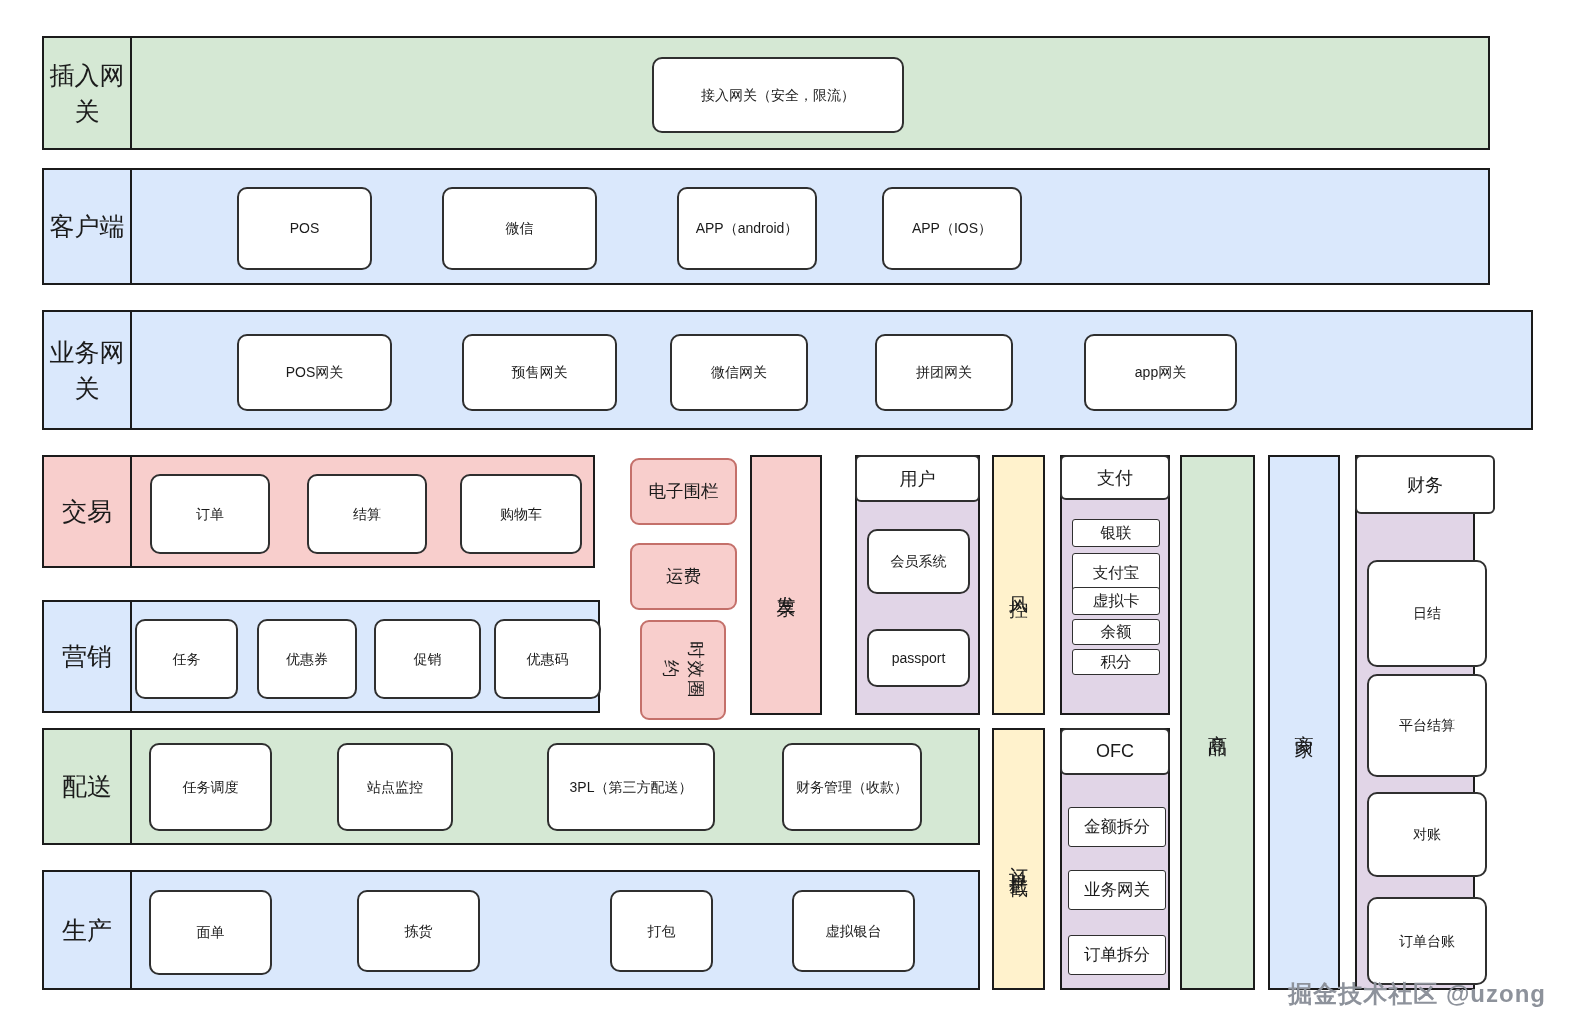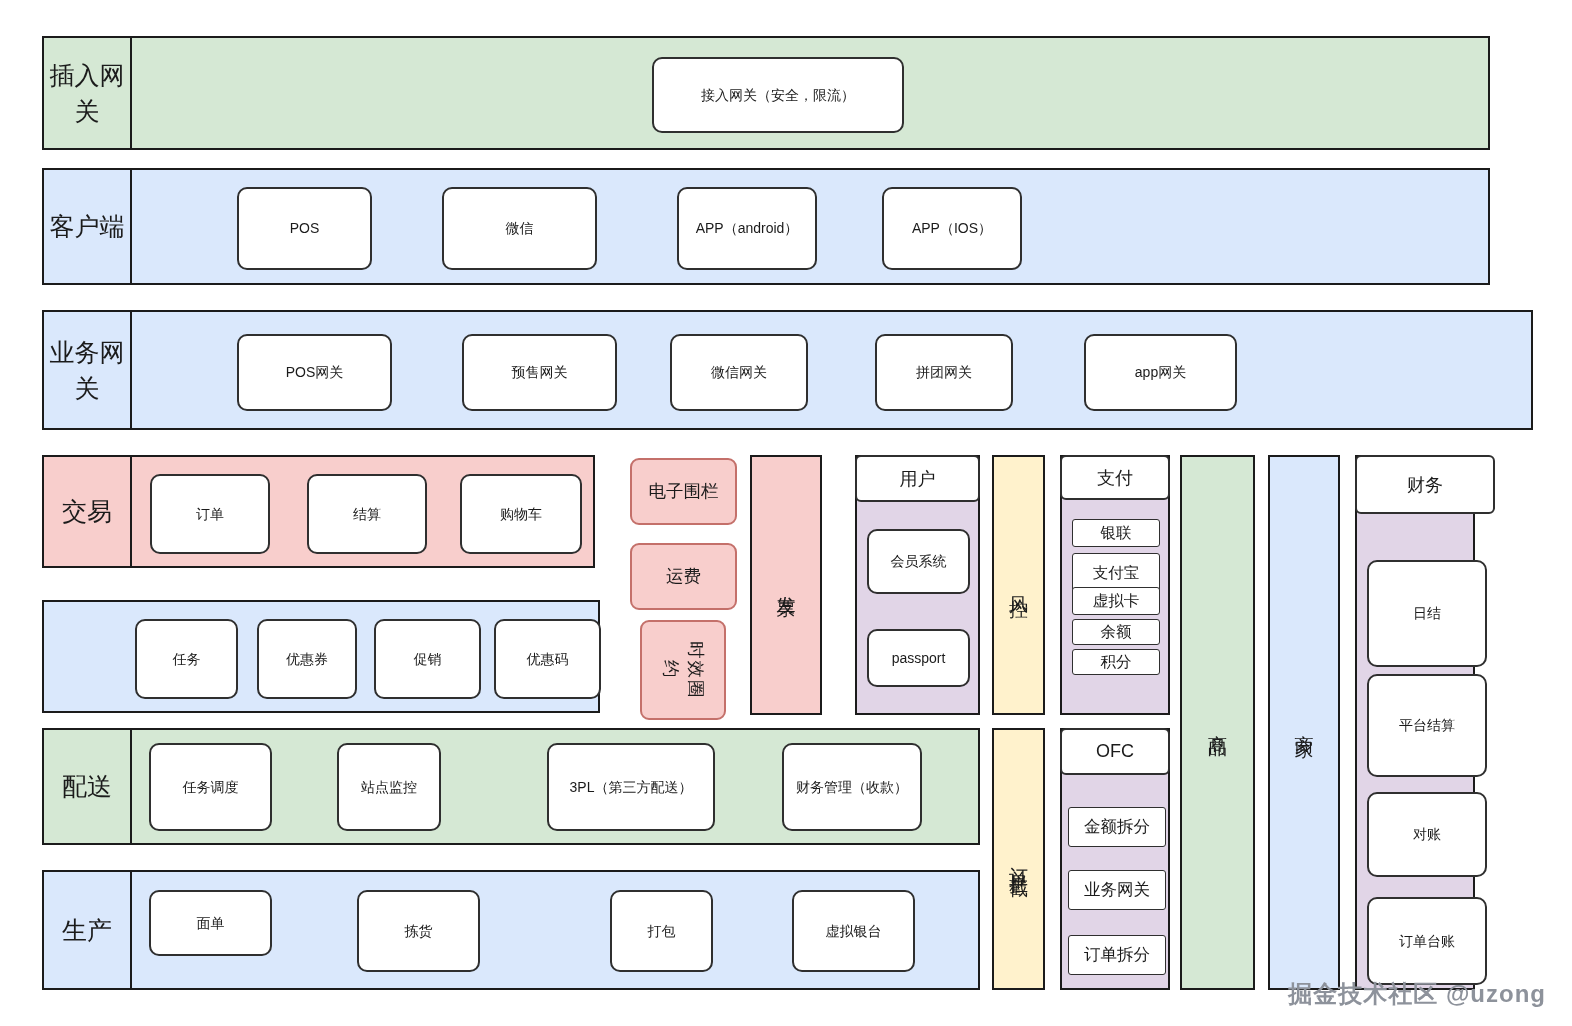--- a/index.html
+++ b/index.html
@@ -80,37 +80,38 @@
   </div>
 
   <div class="band red" style="left:42px;top:455px;width:553px;height:113px;">
     <div class="band-label">交易</div>
     <div class="wbox" style="left:106px;top:17px;width:120px;height:80px;">订单</div>
     <div class="wbox" style="left:263px;top:17px;width:120px;height:80px;">结算</div>
     <div class="wbox" style="left:416px;top:17px;width:122px;height:80px;">购物车</div>
   </div>
 
   <div class="band blue" style="left:42px;top:600px;width:558px;height:113px;">
+    <div class="band-label">营销</div>
     <div class="wbox" style="left:91px;top:17px;width:103px;height:80px;">任务</div>
     <div class="wbox" style="left:213px;top:17px;width:100px;height:80px;">优惠券</div>
     <div class="wbox" style="left:330px;top:17px;width:107px;height:80px;">促销</div>
     <div class="wbox" style="left:450px;top:17px;width:107px;height:80px;">优惠码</div>
   </div>
 
   <div class="band green" style="left:42px;top:728px;width:938px;height:117px;">
     <div class="band-label">配送</div>
     <div class="wbox" style="left:105px;top:13px;width:123px;height:88px;">任务调度</div>
-    <div class="wbox" style="left:293px;top:13px;width:104px;height:88px;">站点监控</div>
+    <div class="wbox" style="left:293px;top:13px;width:116px;height:88px;">站点监控</div>
     <div class="wbox" style="left:503px;top:13px;width:168px;height:88px;">3PL（第三方配送）</div>
     <div class="wbox" style="left:738px;top:13px;width:140px;height:88px;">财务管理（收款）</div>
   </div>
 
   <div class="band blue" style="left:42px;top:870px;width:938px;height:120px;">
     <div class="band-label">生产</div>
-    <div class="wbox" style="left:105px;top:18px;width:123px;height:66px;">面单</div>
+    <div class="wbox" style="left:105px;top:18px;width:123px;height:85px;">面单</div>
     <div class="wbox" style="left:313px;top:18px;width:123px;height:82px;">拣货</div>
     <div class="wbox" style="left:566px;top:18px;width:103px;height:82px;">打包</div>
     <div class="wbox" style="left:748px;top:18px;width:123px;height:82px;">虚拟银台</div>
   </div>
 
   <div class="rbox" style="left:630px;top:458px;width:107px;height:67px;">电子围栏</div>
   <div class="rbox" style="left:630px;top:543px;width:107px;height:67px;">运费</div>
   <div class="rbox" style="left:640px;top:620px;width:86px;height:100px;">
     <span class="vtext-side">时效圈约</span>
   </div>

